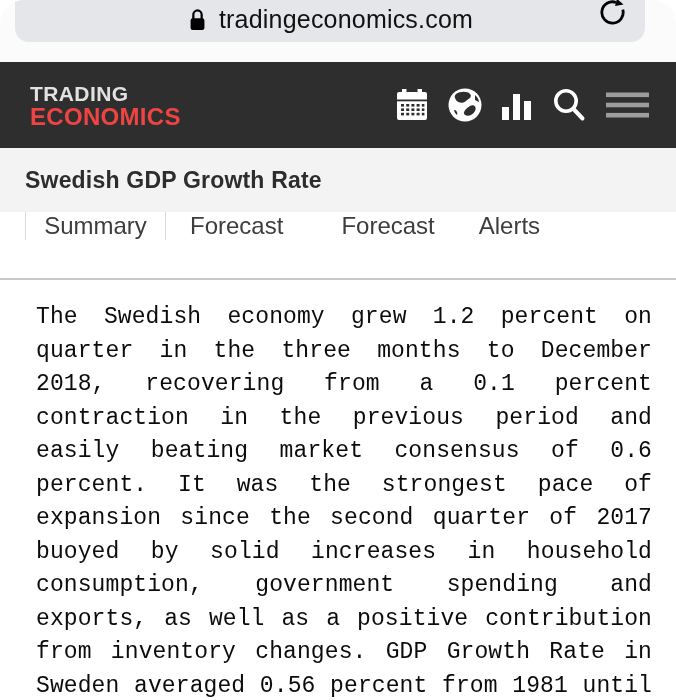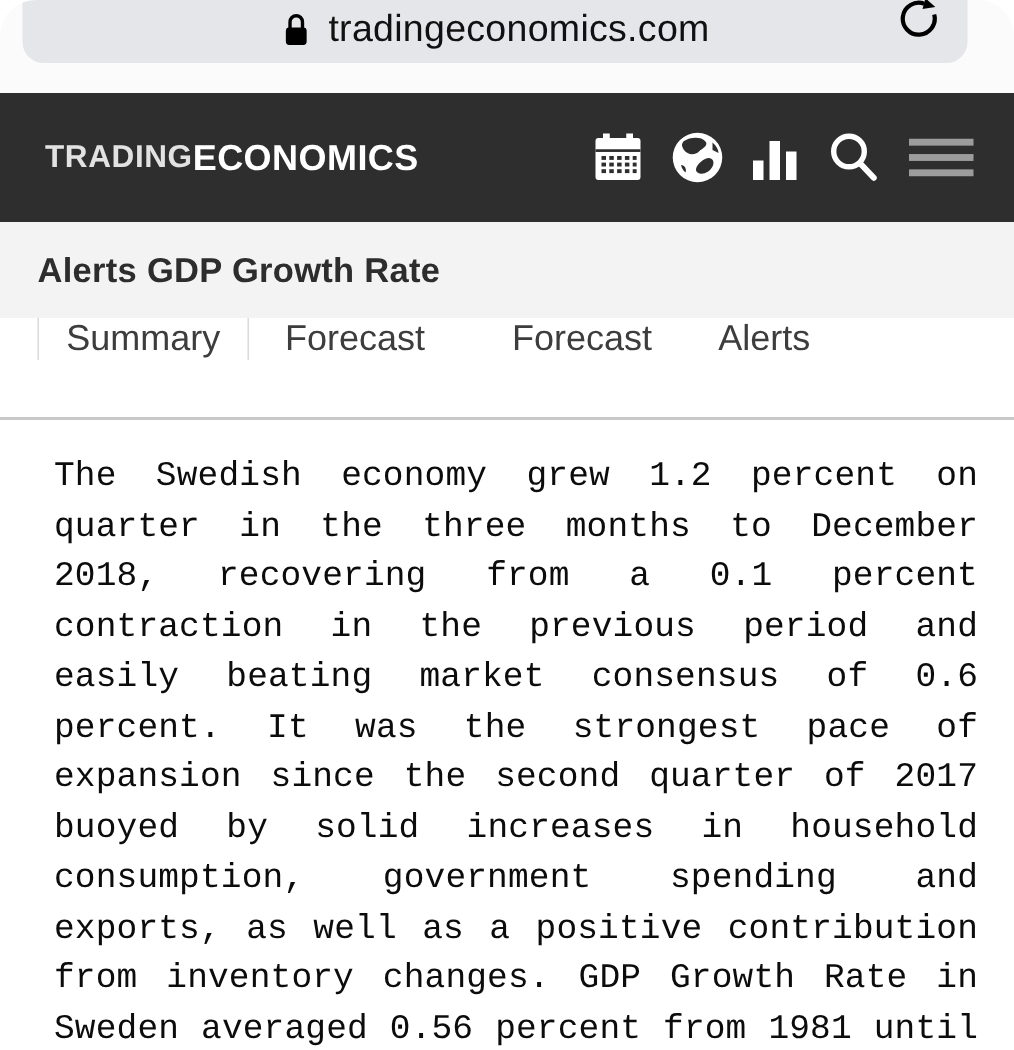--- a/index.html
+++ b/index.html
@@ -17,23 +17,23 @@
     padding-top:11px;box-sizing:border-box;
   }
   .url-text{font-size:25px;color:#111;letter-spacing:0.2px;}
   .lock{width:21px;height:26px;flex:0 0 auto;margin-top:1px;}
   .refresh{position:absolute;right:17px;top:10px;width:31px;height:31px;}
   
   .site-header{
     height:86px;background:#2e2e2e;display:flex;align-items:center;
     padding:0 25px 0 30px;box-sizing:border-box;
   }
-  .logo{display:flex;margin-top:1px;}
+  .logo{display:flex;flex-direction:column;margin-top:1px;}
   .logo-line1{font-size:21px;font-weight:bold;color:#e2e2e2;line-height:22px;letter-spacing:0.4px;}
-  .logo-line2{font-size:24px;font-weight:bold;color:#ffffff;line-height:23px;letter-spacing:0.3px;}
+  .logo-line2{font-size:24px;font-weight:bold;color:#ef4444;line-height:23px;letter-spacing:0.3px;}
   .header-icons{margin-left:auto;display:flex;align-items:center;gap:16px;}
   .hicon{display:block;}
   
   .title-band{
     height:64px;background:#f3f3f3;display:flex;align-items:center;
     padding:0 25px;box-sizing:border-box;
   }
   .page-title{font-size:23px;font-weight:bold;color:#2d2d2d;letter-spacing:0.2px;}
   
   .tab-bar{
@@ -127,21 +127,21 @@
 
       <svg class="hicon" width="47" height="34" viewBox="0 0 47 34">
         <rect x="2" y="4.5" width="43" height="4.6" fill="#9c9c9c"></rect>
         <rect x="2" y="14.7" width="43" height="4.6" fill="#9c9c9c"></rect>
         <rect x="2" y="24.9" width="43" height="4.6" fill="#9c9c9c"></rect>
       </svg>
     </div>
   </div>
 
   <div class="title-band">
-    <span class="page-title">Alerts GDP Growth Rate</span>
+    <span class="page-title">Swedish GDP Growth Rate</span>
   </div>
 
   <div class="tab-bar">
     <div class="tab-stub"></div>
     <div class="tab active">Summary</div>
     <div class="tab t-calendar">Forecast</div>
     <div class="tab t-forecast">Forecast</div>
     <div class="tab t-alerts">Alerts</div>
   </div>
 

